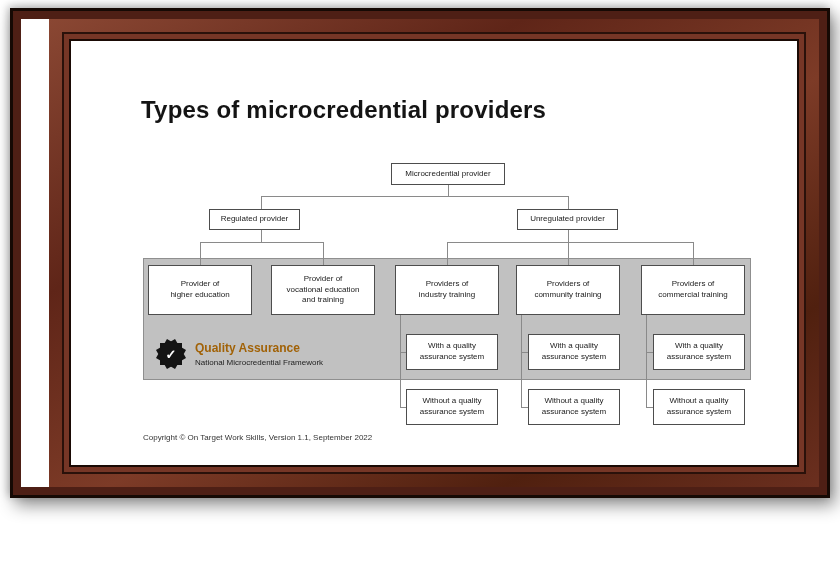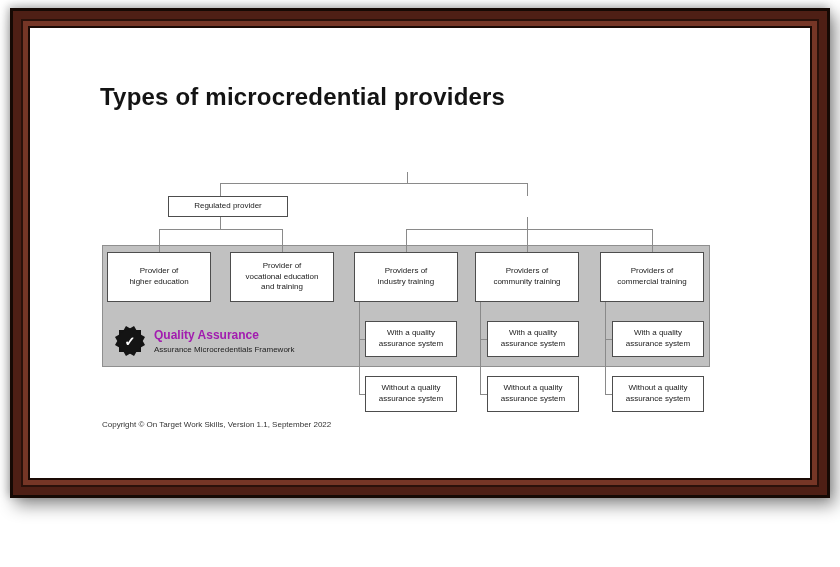--- a/index.html
+++ b/index.html
@@ -4,22 +4,22 @@
 <style>
   * { margin:0; padding:0; box-sizing:border-box; }
   html,body { width:840px; height:567px; background:#ffffff; font-family:"Liberation Sans",sans-serif; }
   .stage { position:relative; width:840px; height:567px; background:#fff; overflow:hidden; }
 
   
   .frame { position:absolute; left:10px; top:8px; width:820px; height:490px;
            box-shadow:5px 7px 16px rgba(0,0,0,.45), -2px -2px 8px rgba(0,0,0,.25); }
   .f1 { height:100%; border:3px solid #150904; }
   .f2 { height:100%; border:8px solid #4e1f15; }
-  .f3 { height:100%; 
-        background:linear-gradient(150deg,#8a4733 0%,#5f2518 30%,#7d3b27 55%,#50200f 80%,#6b2f1f 100%); }
+  .f3 { height:100%; padding:13px;
+        background:linear-gradient(150deg,#8a4733 0%,#5f2518 30%,#7d3b27 55%,#50200f 80%,#6b2f1f 100%);margin-left:28px; }
   .f4 { height:100%; border:2px solid #2a110a; }
   .f5 { height:100%; border:5px solid #763626; }
   .canvas { position:relative; height:100%; border:2px solid #1a0a05; background:#fff; overflow:hidden; }
 
   
   .title { position:absolute; left:70px; top:55px; font-size:24px; font-weight:bold; color:#141414; letter-spacing:.2px; }
 
   .logo { position:absolute; left:556px; top:44px; width:170px; height:50px; display:flex; align-items:center; }
   .logo-text { margin-left:4px; line-height:1.05; }
   .logo-top { color:#c8102e; font-size:11px; font-weight:bold; font-style:italic; }
@@ -34,21 +34,21 @@
   .qa-panel { position:absolute; left:72px; top:217px; width:608px; height:122px;
               background:#c1c1c1; border:1px solid #8f8f8f; z-index:1; }
 
   .badge { position:absolute; left:84px; top:297px; width:32px; height:32px; z-index:3; }
   .badge .sq { position:absolute; left:5px; top:5px; width:22px; height:22px; background:#141414; }
   .badge .r30 { transform:rotate(30deg); }
   .badge .r60 { transform:rotate(60deg); }
   .badge .core { position:absolute; left:4px; top:4px; width:24px; height:24px; background:#141414; border-radius:50%;
                  display:flex; align-items:center; justify-content:center; color:#fff; font-size:13px; font-weight:bold; }
 
-  .qa-title { position:absolute; left:124px; top:300px; font-size:12px; font-weight:bold; color:#a21caf; z-index:3; }
+  .qa-title { position:absolute; left:124px; top:300px; font-size:12px; font-weight:bold; color:#a16207; z-index:3; }
   .qa-sub   { position:absolute; left:124px; top:317px; font-size:8px; color:#222; z-index:3; }
 
   .copyright { position:absolute; left:72px; top:392px; font-size:8px; color:#333; }
 </style>
 </head>
 <body>
 
 <div class="stage">
   <div class="frame">
     <div class="f1">
@@ -84,22 +84,24 @@
                 <div class="hline" style="left:329px;top:366px;width:6px"></div>
 
                 <div class="vline" style="left:450px;top:274px;height:92px"></div>
                 <div class="hline" style="left:450px;top:311px;width:7px"></div>
                 <div class="hline" style="left:450px;top:366px;width:7px"></div>
 
                 <div class="vline" style="left:575px;top:274px;height:92px"></div>
                 <div class="hline" style="left:575px;top:311px;width:7px"></div>
                 <div class="hline" style="left:575px;top:366px;width:7px"></div>
 
+                <div class="node" style="left:320px;top:122px;width:114px;height:22px">Microcredential provider</div>
 
-                <div class="node" style="left:138px;top:168px;width:120px;height:21px">Regulated provider</div>
+                <div class="node" style="left:138px;top:168px;width:91px;height:21px">Regulated provider</div>
+                <div class="node" style="left:446px;top:168px;width:101px;height:21px">Unregulated provider</div>
 
                 <div class="node" style="left:77px;top:224px;width:104px;height:50px">Provider of
 higher education</div>
                 <div class="node" style="left:200px;top:224px;width:104px;height:50px">Provider of
 vocational education
 and training</div>
                 <div class="node" style="left:324px;top:224px;width:104px;height:50px">Providers of
 industry training</div>
                 <div class="node" style="left:445px;top:224px;width:104px;height:50px">Providers of
 community training</div>
@@ -120,21 +122,21 @@
                 <div class="node" style="left:582px;top:348px;width:92px;height:36px">Without a quality
 assurance system</div>
 
                 <div class="badge">
                   <div class="sq"></div>
                   <div class="sq r30"></div>
                   <div class="sq r60"></div>
                   <div class="core">✓</div>
                 </div>
                 <div class="qa-title">Quality Assurance</div>
-                <div class="qa-sub">Assurance Microcredentials Framework</div>
+                <div class="qa-sub">National Microcredential Framework</div>
 
                 <div class="copyright">Copyright © On Target Work Skills, Version 1.1, September 2022</div>
 
               </div>
             </div>
           </div>
         </div>
       </div>
     </div>
   </div>

